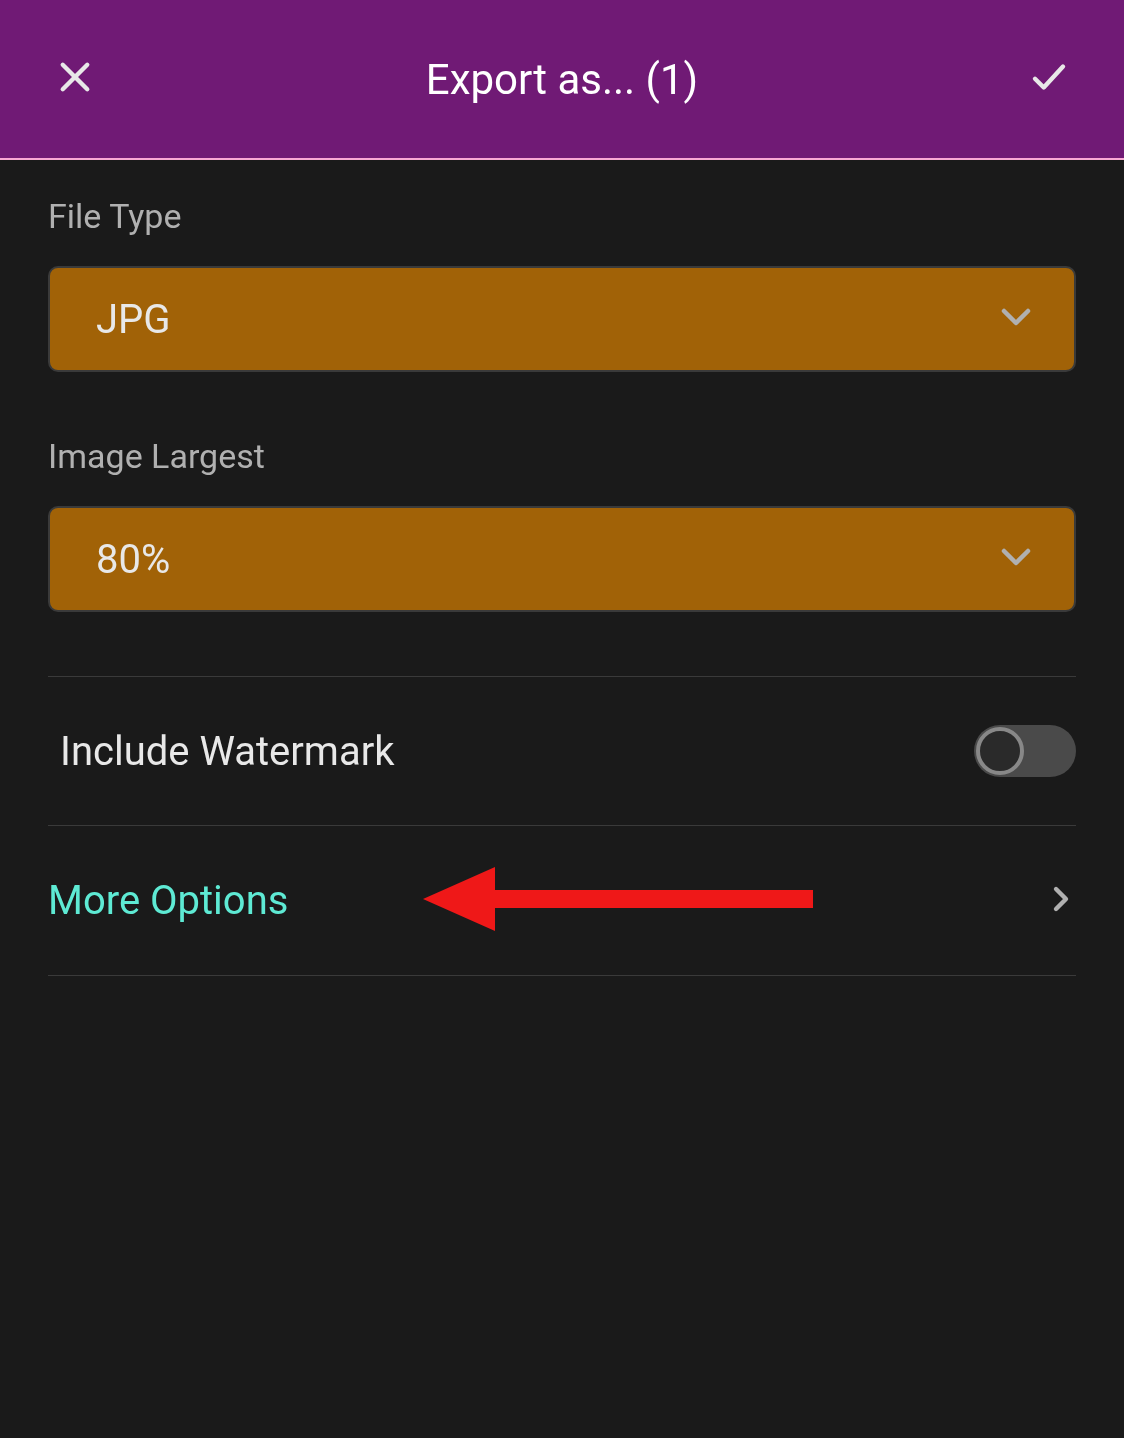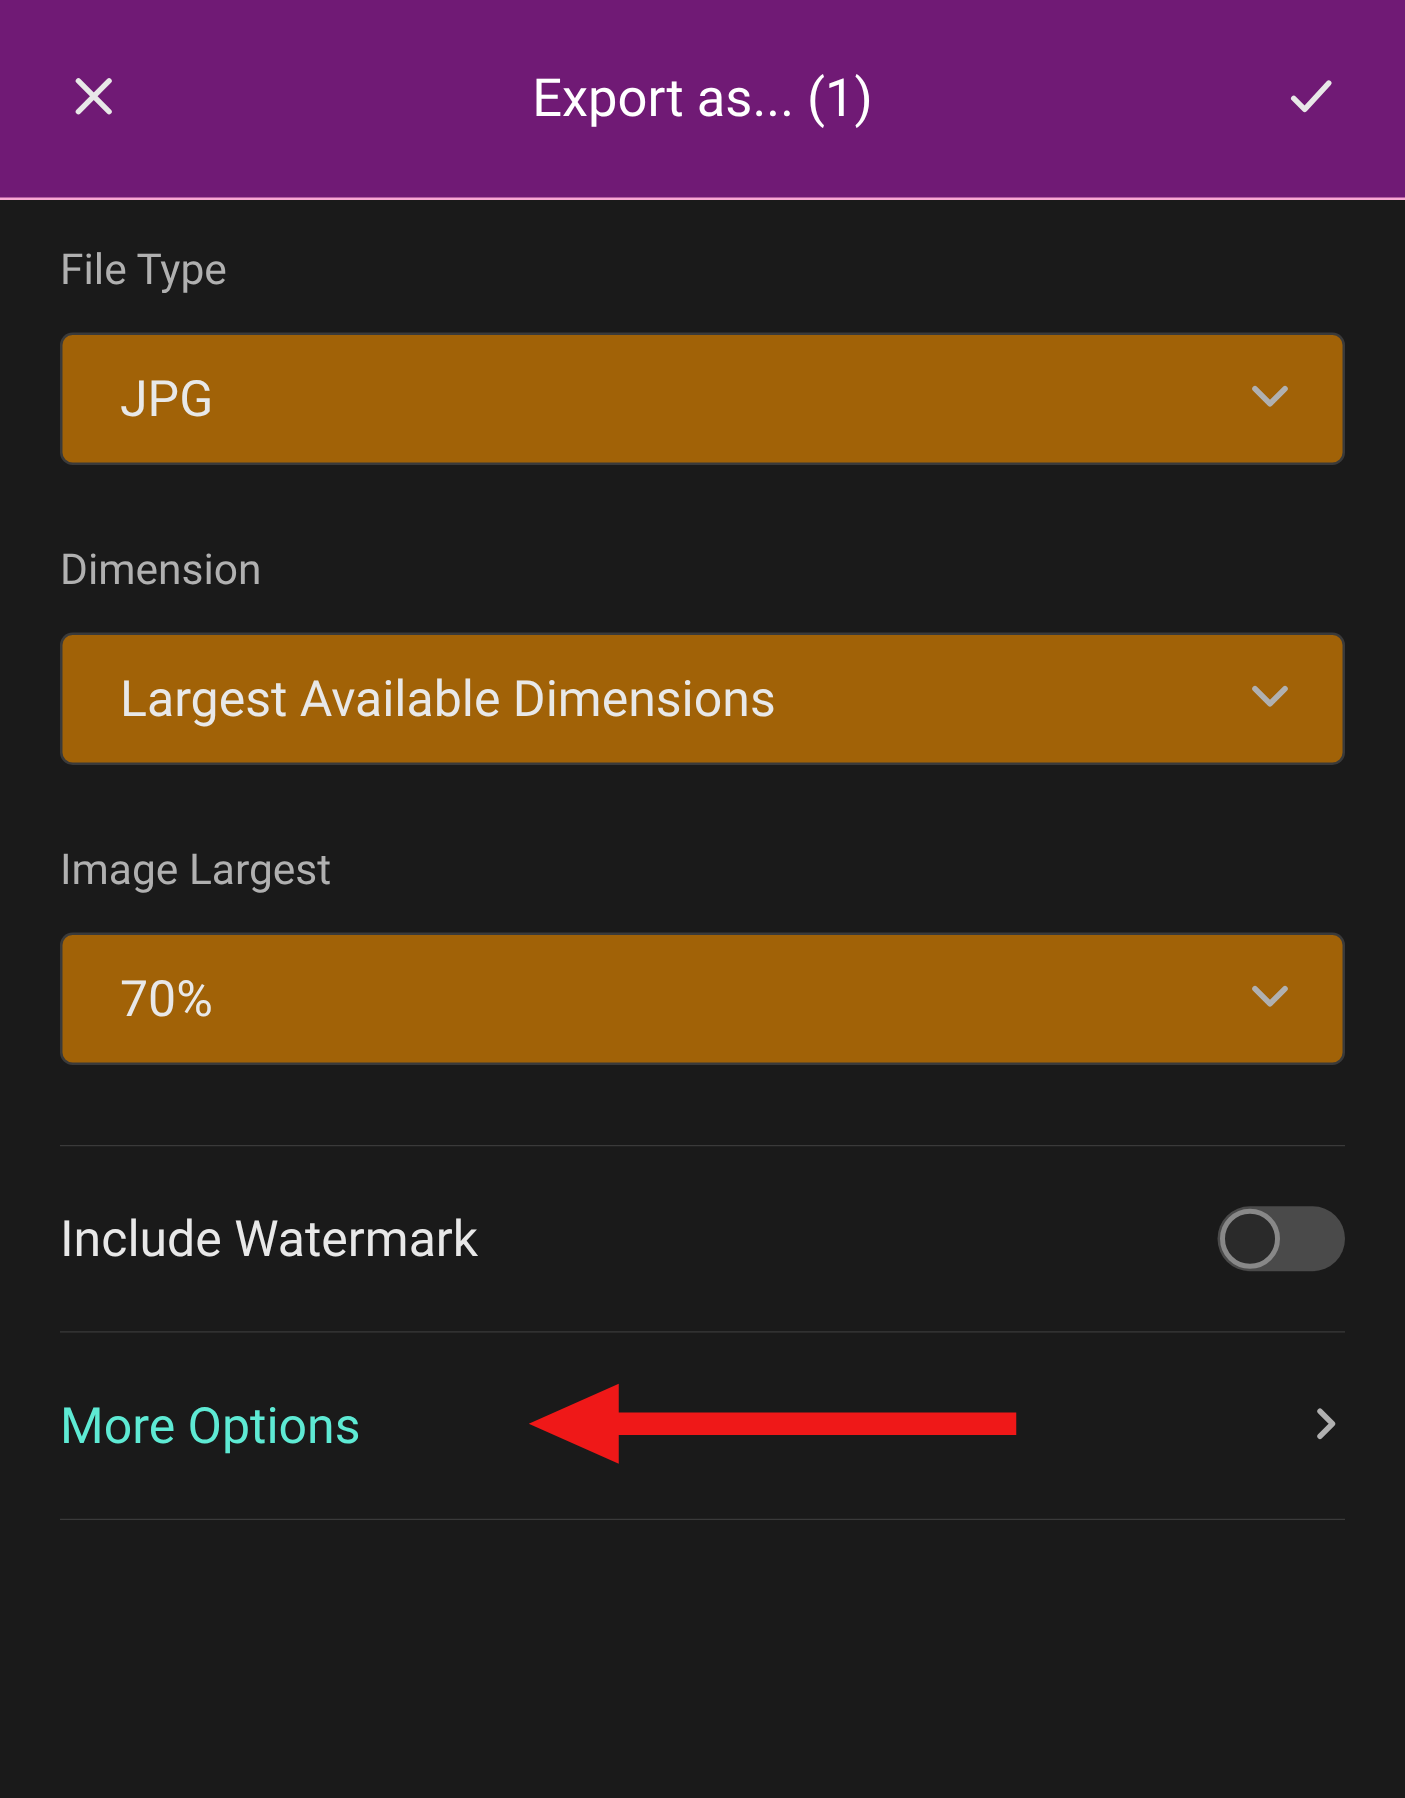--- a/index.html
+++ b/index.html
@@ -79,20 +79,21 @@
     display: flex;
     align-items: center;
     justify-content: space-between;
     height: 150px;
     border-top: 1px solid #3a3a3a;
     border-bottom: 1px solid #3a3a3a;
   }
   .toggle-label {
     font-size: 40px;
     color: #e8e8e8;
+    margin-left: 12px;
   }
   .toggle {
     width: 102px;
     height: 52px;
     background: #4a4a4a;
     border-radius: 26px;
     position: relative;
     cursor: pointer;
   }
   .toggle-knob {
@@ -160,44 +161,33 @@
     <div class="select-box">
       <span class="select-value">JPG</span>
       <span>
         <svg class="chevron-down" viewBox="0 0 24 24" fill="none" stroke="#b0b0b0" stroke-width="3" stroke-linecap="round" stroke-linejoin="round">
           <polyline points="4,8 12,16 20,8"></polyline>
         </svg>
       </span>
     </div>
   </div>
 
+
   <div class="field-group">
-    <div class="field-label">Dimension</div>
+    <div class="field-label">Image Largest</div>
     <div class="select-box">
-      <span class="select-value">Largest Available Dimensions</span>
+      <span class="select-value">80%</span>
       <span>
         <svg class="chevron-down" viewBox="0 0 24 24" fill="none" stroke="#b0b0b0" stroke-width="3" stroke-linecap="round" stroke-linejoin="round">
           <polyline points="4,8 12,16 20,8"></polyline>
         </svg>
       </span>
     </div>
   </div>
 
-  <div class="field-group">
-    <div class="field-label">Image Largest</div>
-    <div class="select-box">
-      <span class="select-value">70%</span>
-      <span>
-        <svg class="chevron-down" viewBox="0 0 24 24" fill="none" stroke="#b0b0b0" stroke-width="3" stroke-linecap="round" stroke-linejoin="round">
-          <polyline points="4,8 12,16 20,8"></polyline>
-        </svg>
-      </span>
-    </div>
-  </div>
-
   <div class="toggle-row">
     <span class="toggle-label">Include Watermark</span>
     <div class="toggle">
       <div class="toggle-knob"></div>
     </div>
   </div>
 
   <div class="nav-row">
     <span class="nav-label">More Options</span>
     <span>

